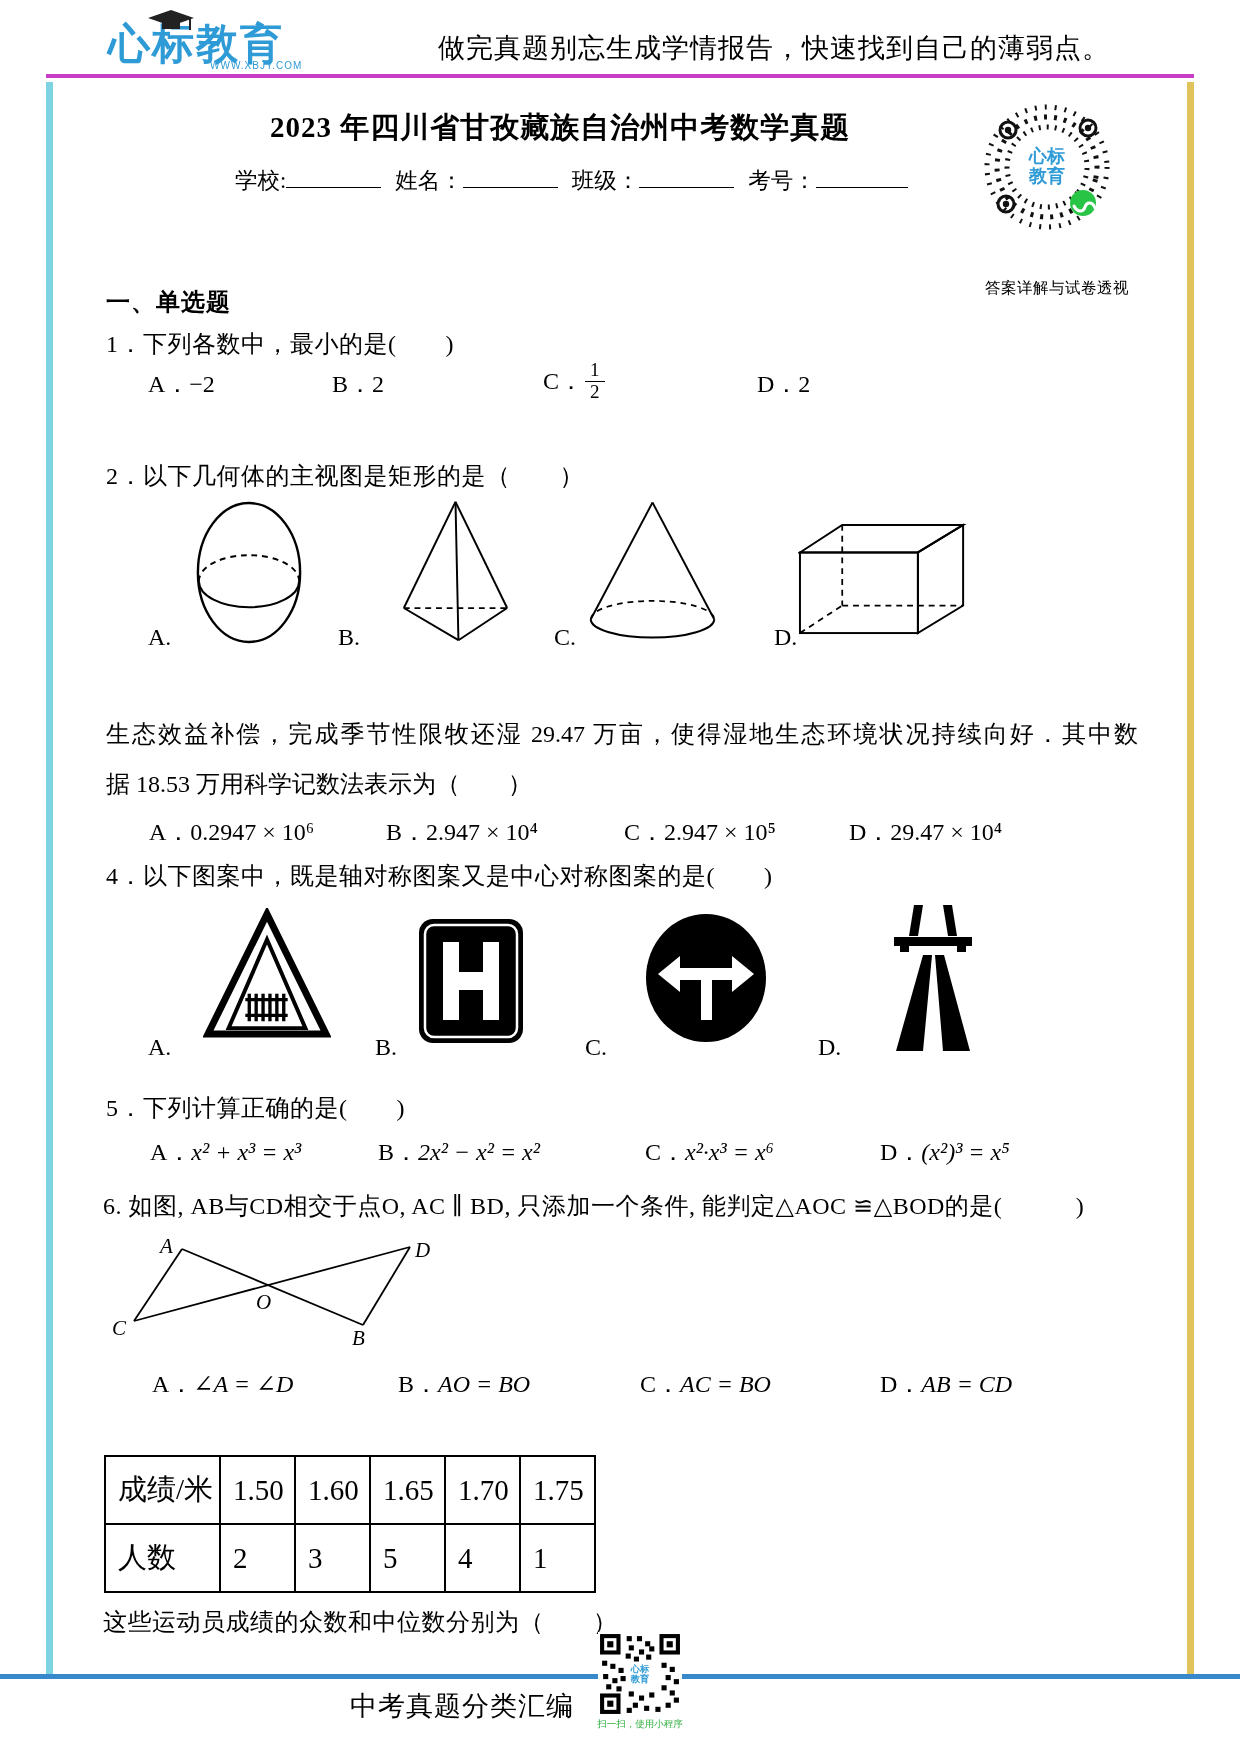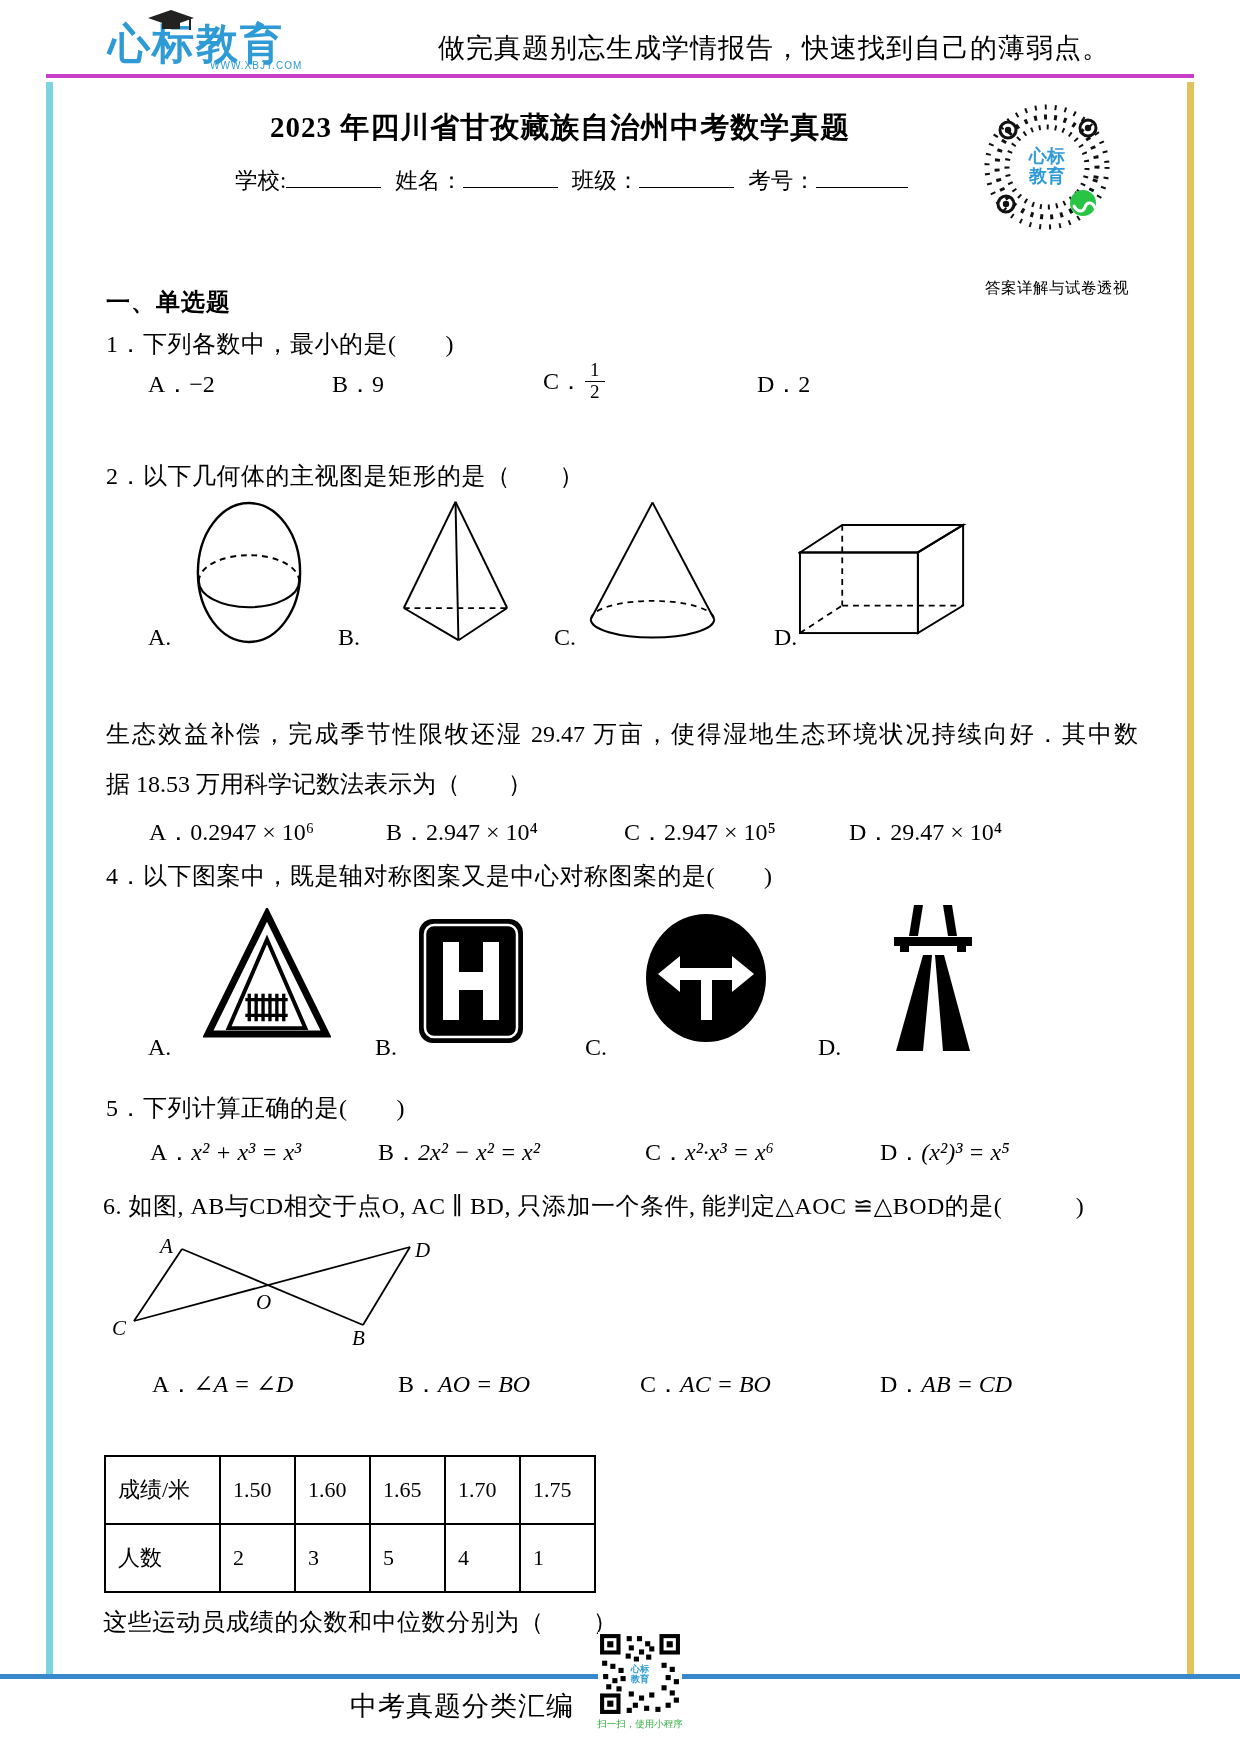--- a/index.html
+++ b/index.html
@@ -30,21 +30,21 @@
   .para-line{left:106px;width:1032px;font-size:24px;white-space:nowrap;}
   .jline{text-align:justify;text-align-last:justify;white-space:normal;}
   .optrow{left:0;width:1240px;height:60px;}
   .opt{position:absolute;top:0;white-space:nowrap;font-size:24px;}
   .mathi{font-style:italic;}
   .fracopt{display:flex;align-items:center;}
   .frac{display:inline-block;text-align:center;font-size:19px;line-height:1.1;margin-left:2px;}
   .frac .num{display:block;border-bottom:1.5px solid #000;padding:0 5px;}
   .frac .den{display:block;}
   
-  table.score{border-collapse:collapse;font-size:22px;}
+  table.score{border-collapse:collapse;font-size:29px;}
   table.score td{border:2px solid #000;height:64px;vertical-align:middle;
                  padding-left:12px;}
   td.c0{width:100px;}  td.cd{width:60px;}
   
   .foot-text{font-size:27px;letter-spacing:1px;}
   .qr-note{font-size:9.5px;color:#2fae3e;text-align:center;}
   svg text{font-family:"Liberation Serif","DejaVu Serif",serif;}
 </style>
 </head>
 <body>
@@ -89,21 +89,21 @@
       <path d="M94,106 c3,6 9,7 11,1 c2,-6 8,-5 10,1" stroke="#fff" stroke-width="3" fill="none" stroke-linecap="round"></path>
     </svg>
   </div>
   <div class="abs qr-caption">答案详解与试卷透视</div>
 
   <div class="abs section-heading">一、单选题</div>
 
   <div class="abs stem" style="left:106px;top:328px;">1．下列各数中，最小的是(　　)</div>
   <div class="abs optrow" style="top:368px;">
     <span class="opt" style="left:148px;">A．−2</span>
-    <span class="opt" style="left:332px;">B．9</span>
+    <span class="opt" style="left:332px;">B．2</span>
     <span class="opt fracopt" style="left:543px;top:-8px;">
       <span>C．</span>
       <span class="frac">
         <span class="num">1</span>
         <span class="den">2</span>
       </span>
     </span>
     <span class="opt" style="left:757px;">D．2</span>
   </div>
 

